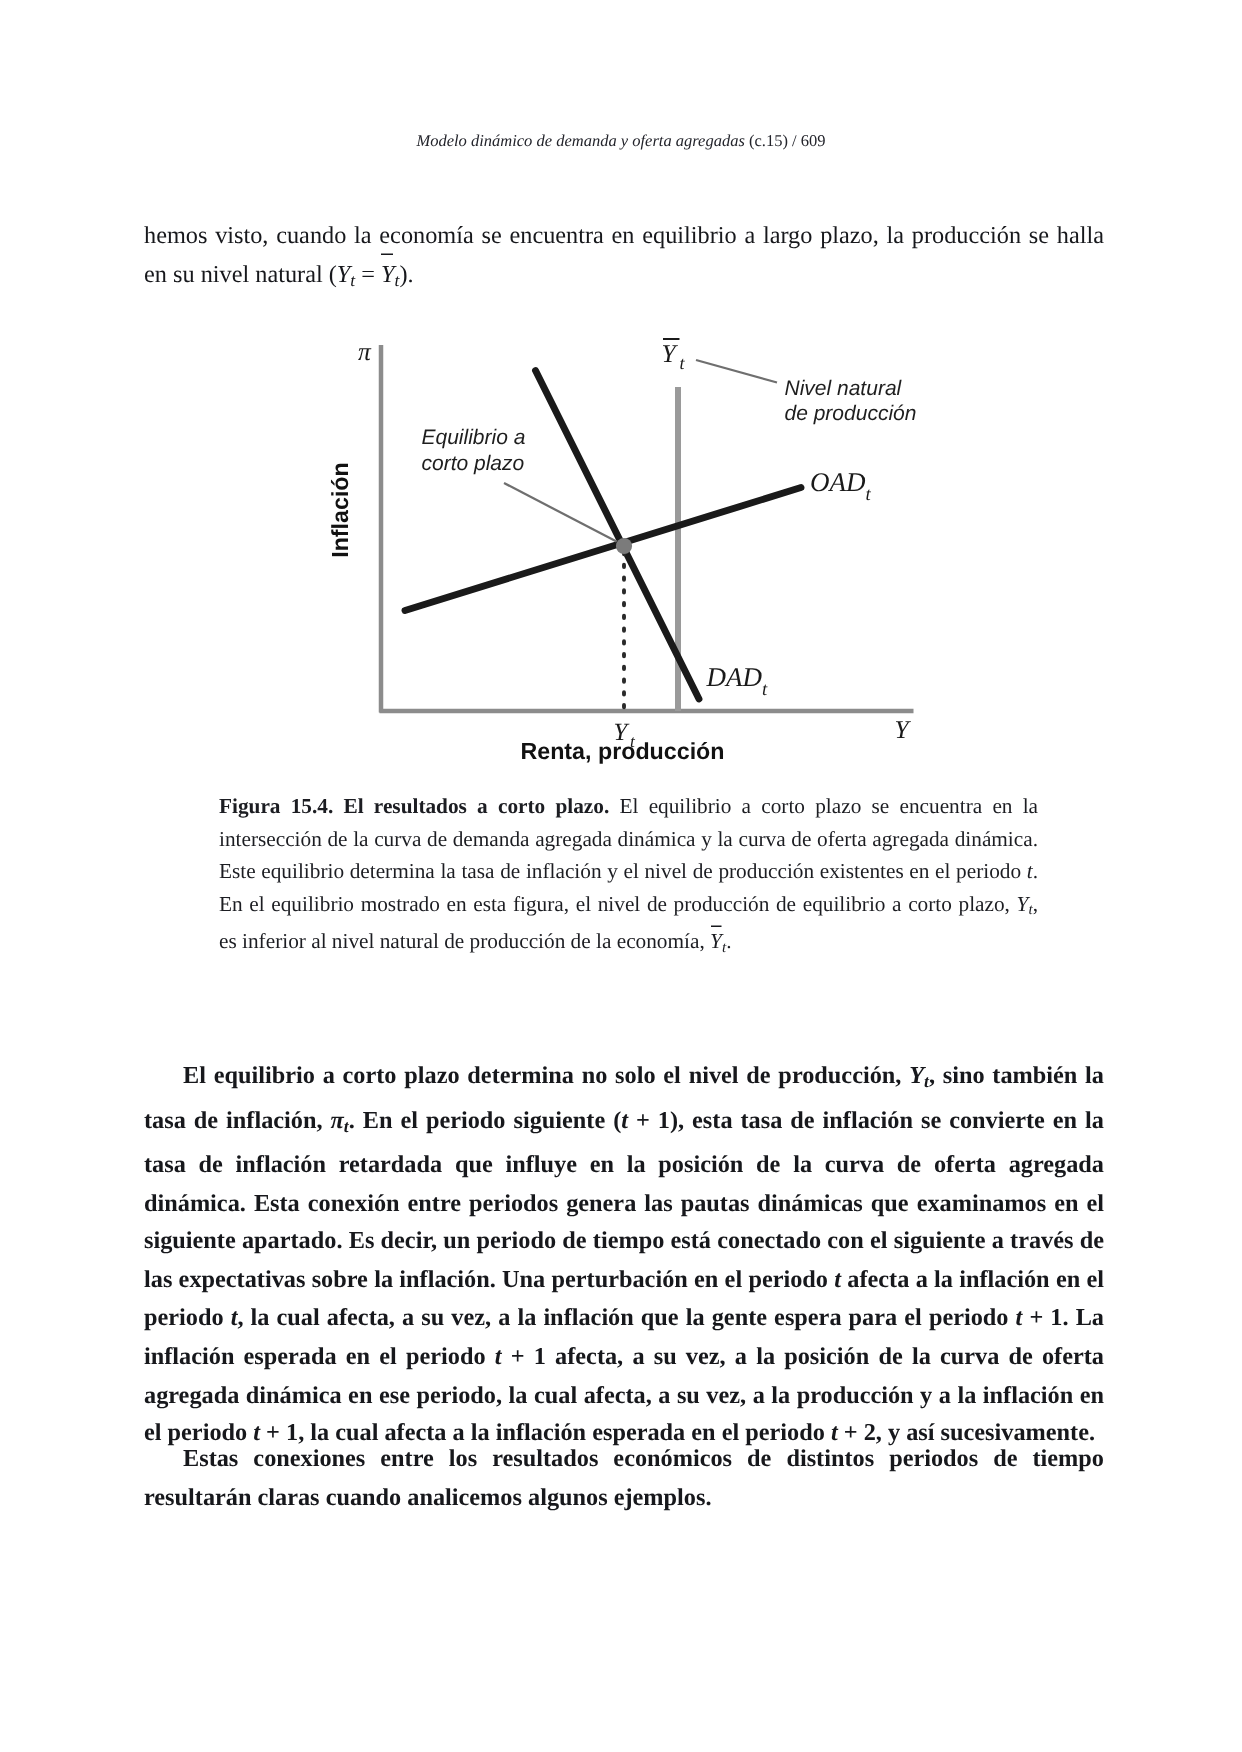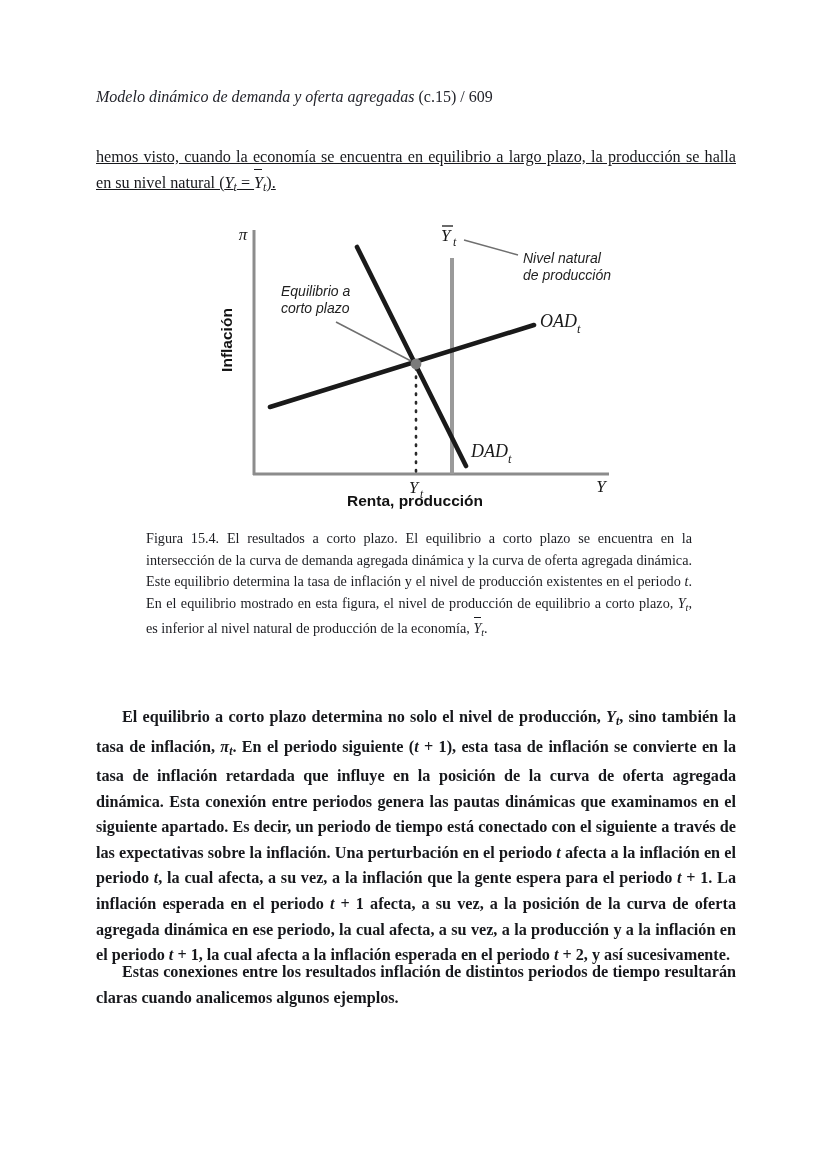--- a/index.html
+++ b/index.html
@@ -15,22 +15,22 @@
     color: #1a1a1a;
     overflow: hidden;
   }
 
   
   .runhead {
     position: absolute;
     top: 88px;
     left: 96px;
     width: 636px;
-    text-align: left;
-    font-size: 16px;
+    text-align: center;
+    font-size: 11px;
     color: #23242b;
     white-space: nowrap;
   }
   .runhead .rh-title {
     font-style: italic;
   }
   .runhead .rh-chap,
   .runhead .rh-sep,
   .runhead .rh-page {
     font-style: normal;
@@ -42,21 +42,21 @@
     left: 96px;
     width: 640px;
     font-size: 16.2px;
     line-height: 25.6px;
     text-align: justify;
     text-justify: inter-word;
     color: #17181c;
   }
   .para.indent { text-indent: 26px; font-weight: bold; }
 
-  .intro { top: 145px; text-decoration: underline; }
+  .intro { top: 145px; }
   .body1 { top: 705px; }
   .body2 { top: 960px; }
 
   .mvar {
     font-family: "Liberation Serif", "DejaVu Serif", serif;
     font-style: italic;
   }
   sub.v {
     font-style: italic;
     font-size: 0.72em;
@@ -90,21 +90,21 @@
   .caption {
     position: absolute;
     left: 146px;
     top: 528px;
     width: 546px;
     font-size: 14.2px;
     line-height: 21.6px;
     text-align: justify;
     color: #1c1d22;
   }
-  .caption b { font-weight: normal; }
+  .caption b { font-weight: bold; }
 </style>
 </head>
 <body>
 
 <div class="runhead">
   <span class="rh-title">Modelo dinámico de demanda y oferta agregadas</span>
   <span class="rh-chap">(c.15)</span>
   <span class="rh-sep">/</span>
   <span class="rh-page">609</span>
 </div>
@@ -179,13 +179,13 @@
 <div class="caption">
   <b>Figura 15.4.</b>
   <b>El resultados a corto plazo.</b>
   <span>El equilibrio a corto plazo se encuentra en la intersección de la curva de demanda agregada dinámica y la curva de oferta agregada dinámica. Este equilibrio determina la tasa de inflación y el nivel de producción existentes en el periodo </span><span class="mvar">t</span><span>. En el equilibrio mostrado en esta figura, el nivel de producción de equilibrio a corto plazo, </span><span class="mvar">Y</span><sub class="v">t</sub><span>, es inferior al nivel natural de producción de la economía, </span><span class="ovl">Y</span><sub class="v">t</sub><span>.</span>
 </div>
 
 <div class="para body1 indent">
   <span>El equilibrio a corto plazo determina no solo el nivel de producción, </span><span class="mvar">Y</span><sub class="v">t</sub><span>, sino también la tasa de inflación, </span><span class="mvar">π</span><sub class="v">t</sub><span>. En el periodo siguiente (</span><span class="mvar">t</span><span> + 1), esta tasa de inflación se convierte en la tasa de inflación retardada que influye en la posición de la curva de oferta agregada dinámica. Esta conexión entre periodos genera las pautas dinámicas que examinamos en el siguiente apartado. Es decir, un periodo de tiempo está conectado con el siguiente a través de las expectativas sobre la inflación. Una perturbación en el periodo </span><span class="mvar">t</span><span> afecta a la inflación en el periodo </span><span class="mvar">t</span><span>, la cual afecta, a su vez, a la inflación que la gente espera para el periodo </span><span class="mvar">t</span><span> + 1. La inflación esperada en el periodo </span><span class="mvar">t</span><span> + 1 afecta, a su vez, a la posición de la curva de oferta agregada dinámica en ese periodo, la cual afecta, a su vez, a la producción y a la inflación en el periodo </span><span class="mvar">t</span><span> + 1, la cual afecta a la inflación esperada en el periodo </span><span class="mvar">t</span><span> + 2, y así sucesivamente.</span>
 </div>
 
-<div class="para body2 indent">Estas conexiones entre los resultados inflación de distintos periodos de tiempo resultarán claras cuando analicemos algunos ejemplos.</div>
+<div class="para body2 indent">Estas conexiones entre los resultados económicos de distintos periodos de tiempo resultarán claras cuando analicemos algunos ejemplos.</div>
 
 </body></html>

